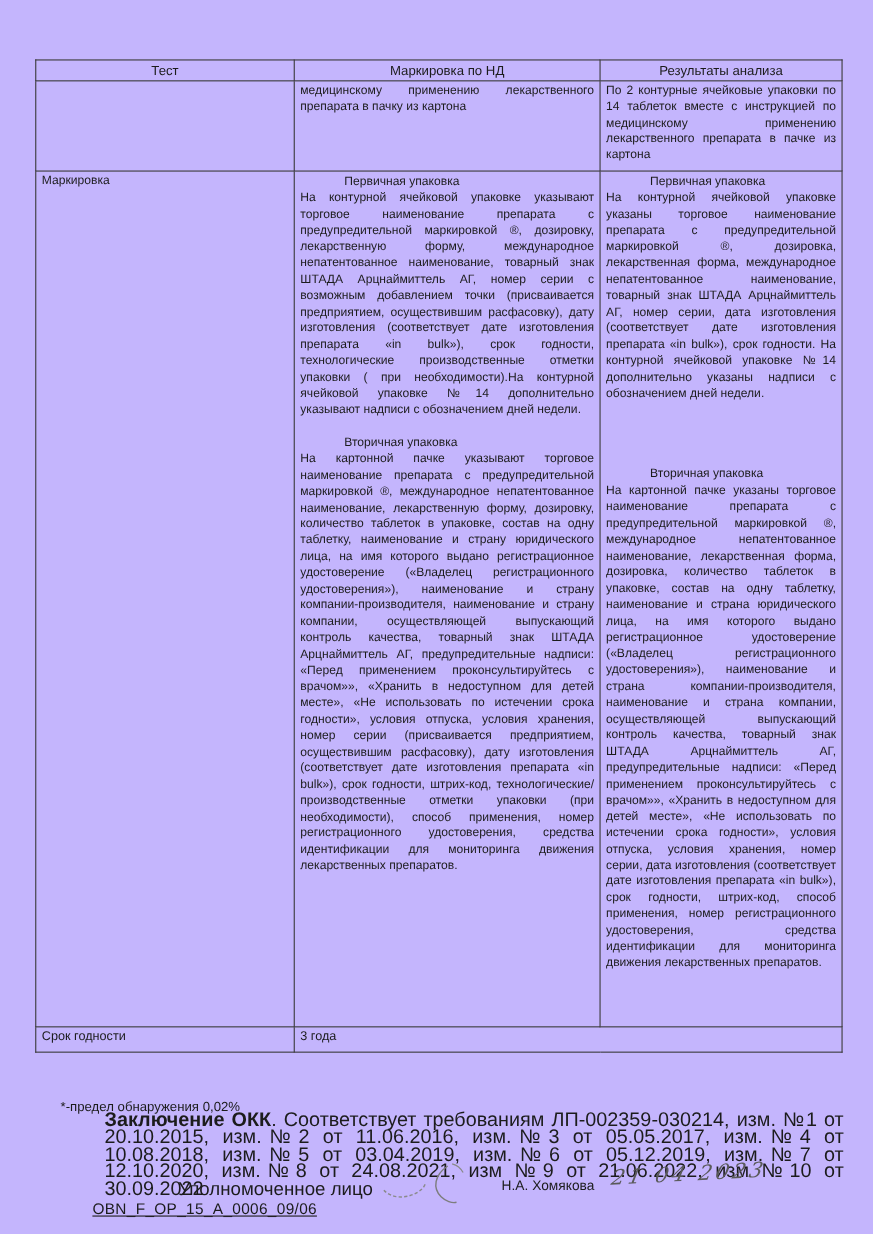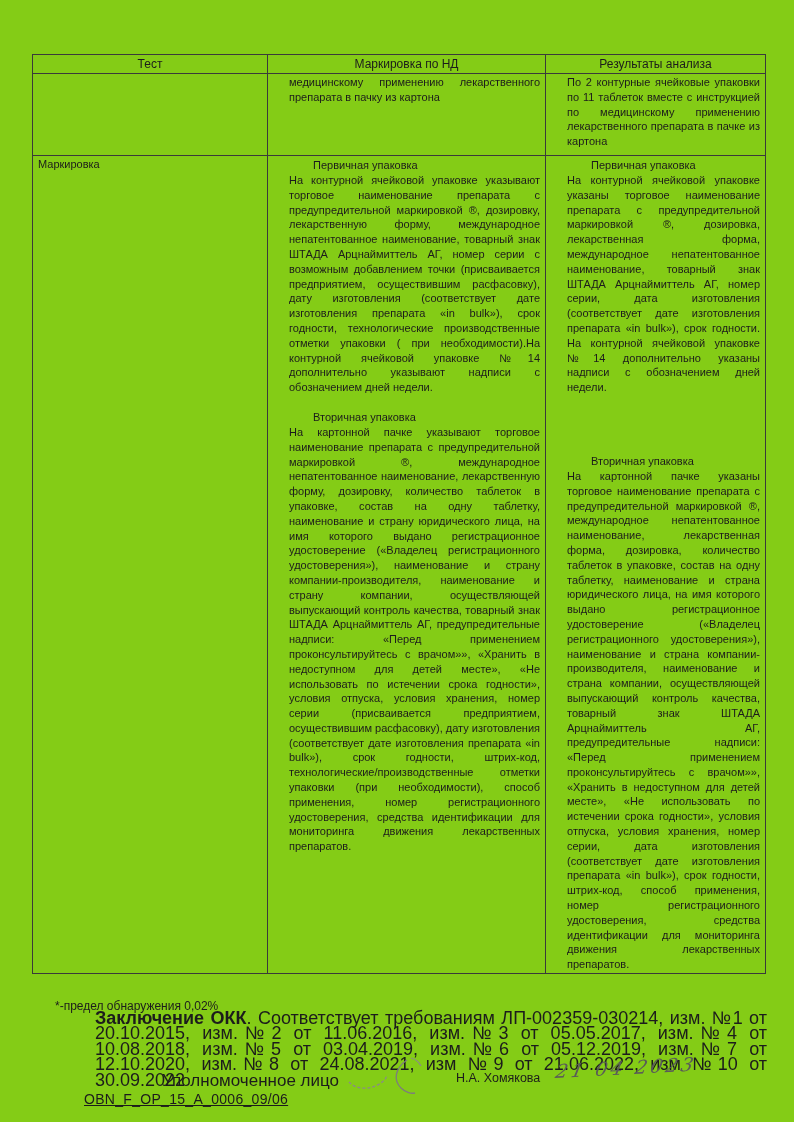--- a/index.html
+++ b/index.html
@@ -2,21 +2,21 @@
 <html><head>
 <meta charset="utf-8">
 <style>
   html,body{margin:0;padding:0;}
   body{
     width:794px;height:1122px;background:#e8e8e8;
     font-family:"Liberation Sans","DejaVu Sans",sans-serif;
     color:#1c1c1c;
   }
   .page{
-    position:relative;width:794px;height:1122px;background:#84cc16;
+    position:relative;width:794px;height:1122px;background:#c4b5fd;
     overflow:hidden;
   }
   table.doc{
     position:absolute;left:32px;top:54px;width:733px;
     border-collapse:collapse;table-layout:fixed;
     font-size:11px;line-height:15px;color:#1c1c1c;
   }
   table.doc th,table.doc td{
     border:1px solid #3a3a3a;vertical-align:top;
     padding:1px 5px;overflow:hidden;
@@ -25,21 +25,21 @@
     font-weight:normal;font-size:12px;text-align:center;
     height:18px;vertical-align:middle;padding:0 4px;
   }
   .col-test{width:235px;}
   .col-nd{width:278px;}
   .col-res{width:220px;}
   tr.r-cont td{height:79px;}
   tr.r-marking td{height:775px;}
   tr.r-storage td{height:37px;font-size:11.5px;}
   tr.r-shelf td{height:20px;font-size:11.5px;}
-  .just{text-align:justify;margin-left:16px;}
+  .just{text-align:justify;}
   .para{line-height:14.8px;}
   .para-title{line-height:15px;margin-top:1px;padding-left:40px;}
   .gap-nd{height:14px;}
   .gap-res{height:58px;}
   .footnote{
     position:absolute;left:55px;top:999px;font-size:12px;color:#1c1c1c;
   }
   .conclusion{
     position:absolute;left:95px;top:1011px;width:672px;
     font-size:18px;line-height:15.4px;text-align:justify;
@@ -83,21 +83,21 @@
         <th>Результаты анализа</th>
       </tr>
     </thead>
     <tbody>
       <tr class="r-cont">
         <td></td>
         <td>
           <div class="para just">медицинскому применению лекарственного препарата в пачку из картона</div>
         </td>
         <td>
-          <div class="para just">По 2 контурные ячейковые упаковки по 11 таблеток вместе с инструкцией по медицинскому применению лекарственного препарата в пачке из картона</div>
+          <div class="para just">По 2 контурные ячейковые упаковки по 14 таблеток вместе с инструкцией по медицинскому применению лекарственного препарата в пачке из картона</div>
         </td>
       </tr>
 
       <tr class="r-marking">
         <td>Маркировка</td>
         <td>
           <div class="para-title">Первичная упаковка</div>
           <div class="para just">На контурной ячейковой упаковке указывают торговое наименование препарата с предупредительной маркировкой ®, дозировку, лекарственную форму, международное непатентованное наименование, товарный знак ШТАДА Арцнаймиттель АГ, номер серии с возможным добавлением точки (присваивается предприятием, осуществившим расфасовку), дату изготовления (соответствует дате изготовления препарата «in bulk»), срок годности, технологические производственные отметки упаковки ( при необходимости).На контурной ячейковой упаковке №14 дополнительно указывают надписи с обозначением дней недели.</div>
           <div class="gap-nd"></div>
           <div class="para-title">Вторичная упаковка</div>
@@ -106,20 +106,24 @@
         <td>
           <div class="para-title">Первичная упаковка</div>
           <div class="para just">На контурной ячейковой упаковке указаны торговое наименование препарата с предупредительной маркировкой ®, дозировка, лекарственная форма, международное непатентованное наименование, товарный знак ШТАДА Арцнаймиттель АГ, номер серии, дата изготовления (соответствует дате изготовления препарата «in bulk»), срок годности. На контурной ячейковой упаковке №14 дополнительно указаны надписи с обозначением дней недели.</div>
           <div class="gap-res"></div>
           <div class="para-title">Вторичная упаковка</div>
           <div class="para just">На картонной пачке указаны торговое наименование препарата с предупредительной маркировкой ®, международное непатентованное наименование, лекарственная форма, дозировка, количество таблеток в упаковке, состав на одну таблетку, наименование и страна юридического лица, на имя которого выдано регистрационное удостоверение («Владелец регистрационного удостоверения»), наименование и страна компании-производителя, наименование и страна компании, осуществляющей выпускающий контроль качества, товарный знак ШТАДА Арцнаймиттель АГ, предупредительные надписи: «Перед применением проконсультируйтесь с врачом»», «Хранить в недоступном для детей месте», «Не использовать по истечении срока годности», условия отпуска, условия хранения, номер серии, дата изготовления (соответствует дате изготовления препарата «in bulk»), срок годности, штрих-код, способ применения, номер регистрационного удостоверения, средства идентификации для мониторинга движения лекарственных препаратов.</div>
         </td>
       </tr>
 
 
+      <tr class="r-shelf">
+        <td>Срок годности</td>
+        <td colspan="2">3 года</td>
+      </tr>
     </tbody>
   </table>
 
   <div class="footnote">*-предел обнаружения 0,02%</div>
 
   <div class="conclusion"><span class="b">Заключение ОКК</span><span>. Соответствует требованиям ЛП-002359-030214, изм. №1 от 20.10.2015, изм.№2 от 11.06.2016, изм.№3 от 05.05.2017, изм.№4 от 10.08.2018, изм.№5 от 03.04.2019, изм.№6 от 05.12.2019, изм.№7 от 12.10.2020, изм.№8 от 24.08.2021, изм №9 от 21.06.2022, изм №10 от 30.09.2022</span></div>
 
   <div class="sig-role">Уполномоченное лицо</div>
 
   <svg class="sig-svg" width="110" height="42" viewBox="0 0 110 42">

